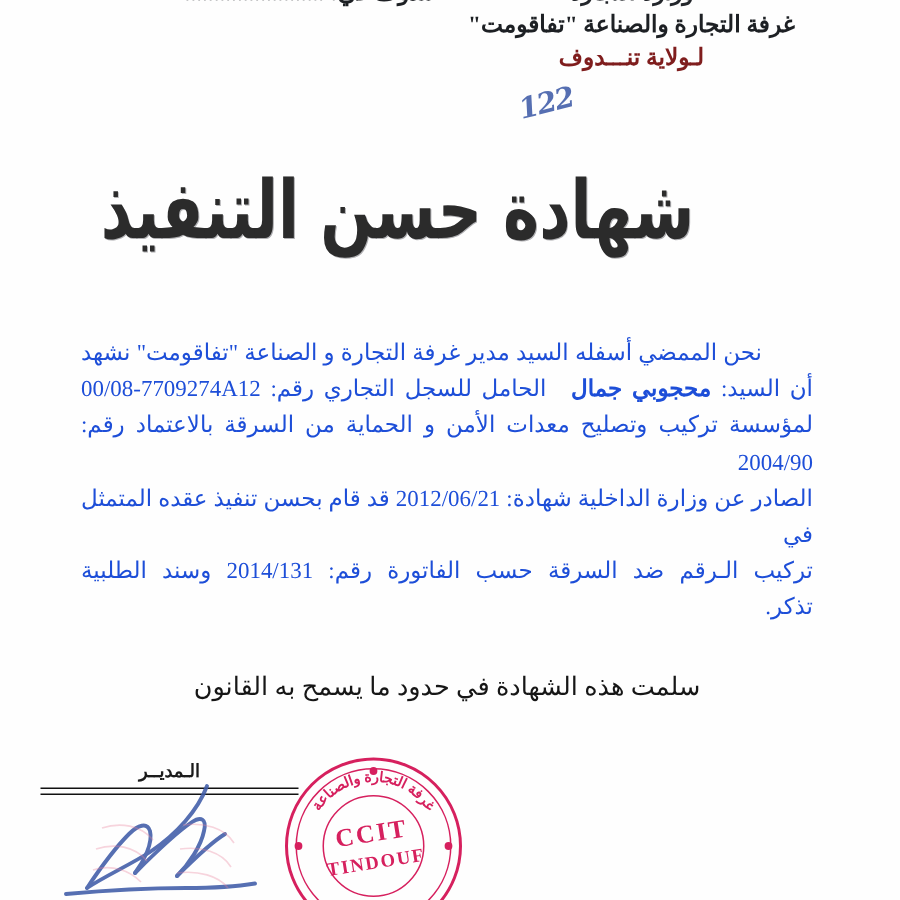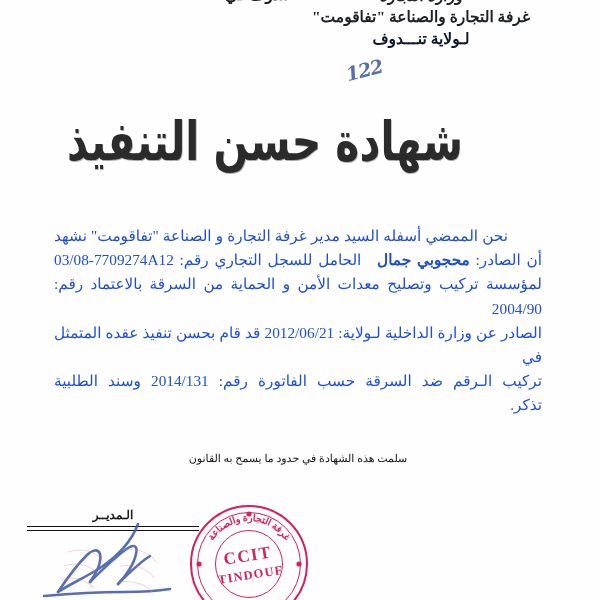--- a/index.html
+++ b/index.html
@@ -51,21 +51,21 @@
   .hdr-chamber {
     font-size: 15.5px;
     font-weight: bold;
     color: #1d2024;
     white-space: nowrap;
     margin-top: 1px;
   }
   .hdr-wilaya {
     font-size: 15.5px;
     font-weight: bold;
-    color: #0f172a;
+    color: #7f1d1d;
     letter-spacing: 0.4px;
     margin-top: 1px;
   }
   .hdr-number {
     font-size: 15.5px;
     font-weight: bold;
     color: #1d2024;
     margin-top: 3px;
     position: relative;
     display: inline-block;
@@ -150,21 +150,21 @@
     display: inline-block;
   }
 
   .closing {
     position: absolute;
     top: 446px;
     right: 58px;
     width: 488px;
     direction: rtl;
     text-align: center;
-    font-size: 11px;
+    font-size: 17px;
     line-height: 24px;
     color: #161616;
   }
 
   
   .sig-block {
     position: absolute;
     top: 505px;
     left: 18px;
     width: 190px;
@@ -296,29 +296,29 @@
     <span class="doc-title">شهادة حسن التنفيذ</span>
   </div>
 
   <div class="body-text">
 
     <p class="indent">
       <span>نحن الممضي أسفله السيد مدير غرفة التجارة و الصناعة "تفاقومت" نشهد</span>
     </p>
 
     <p>
-      <span>أن الصادر: </span><b>محجوبي جمال</b><span> الحامل للسجل التجاري رقم: </span><span class="ltr-num">03/08-7709274A12</span>
+      <span>أن السيد: </span><b>محجوبي جمال</b><span> الحامل للسجل التجاري رقم: </span><span class="ltr-num">00/08-7709274A12</span>
     </p>
 
     <p>
       <span>لمؤسسة تركيب وتصليح معدات الأمن و الحماية من السرقة بالاعتماد رقم: </span><span class="ltr-num">2004/90</span>
     </p>
 
     <p>
-      <span>الصادر عن وزارة الداخلية لـولاية: </span><span class="ltr-num">2012/06/21</span><span> قد قام بحسن تنفيذ عقده المتمثل في</span>
+      <span>الصادر عن وزارة الداخلية شهادة: </span><span class="ltr-num">2012/06/21</span><span> قد قام بحسن تنفيذ عقده المتمثل في</span>
     </p>
 
     <p>
       <span>تركيب الـرقم ضد السرقة حسب الفاتورة رقم: </span><span class="ltr-num">2014/131</span><span> وسند الطلبية</span>
     </p>
 
 
     <p style="text-align-last:right;">
       <span>تذكر.</span>
     </p>

